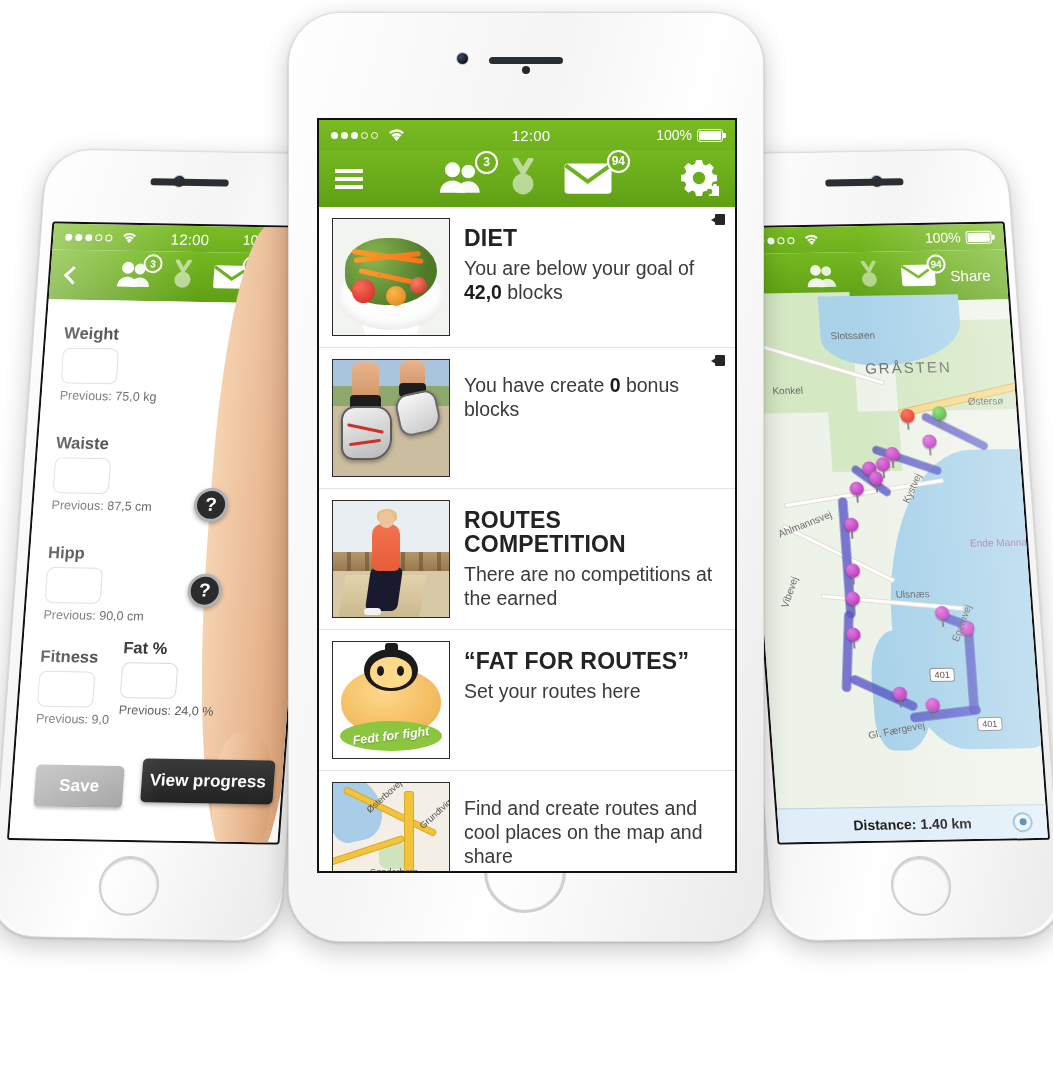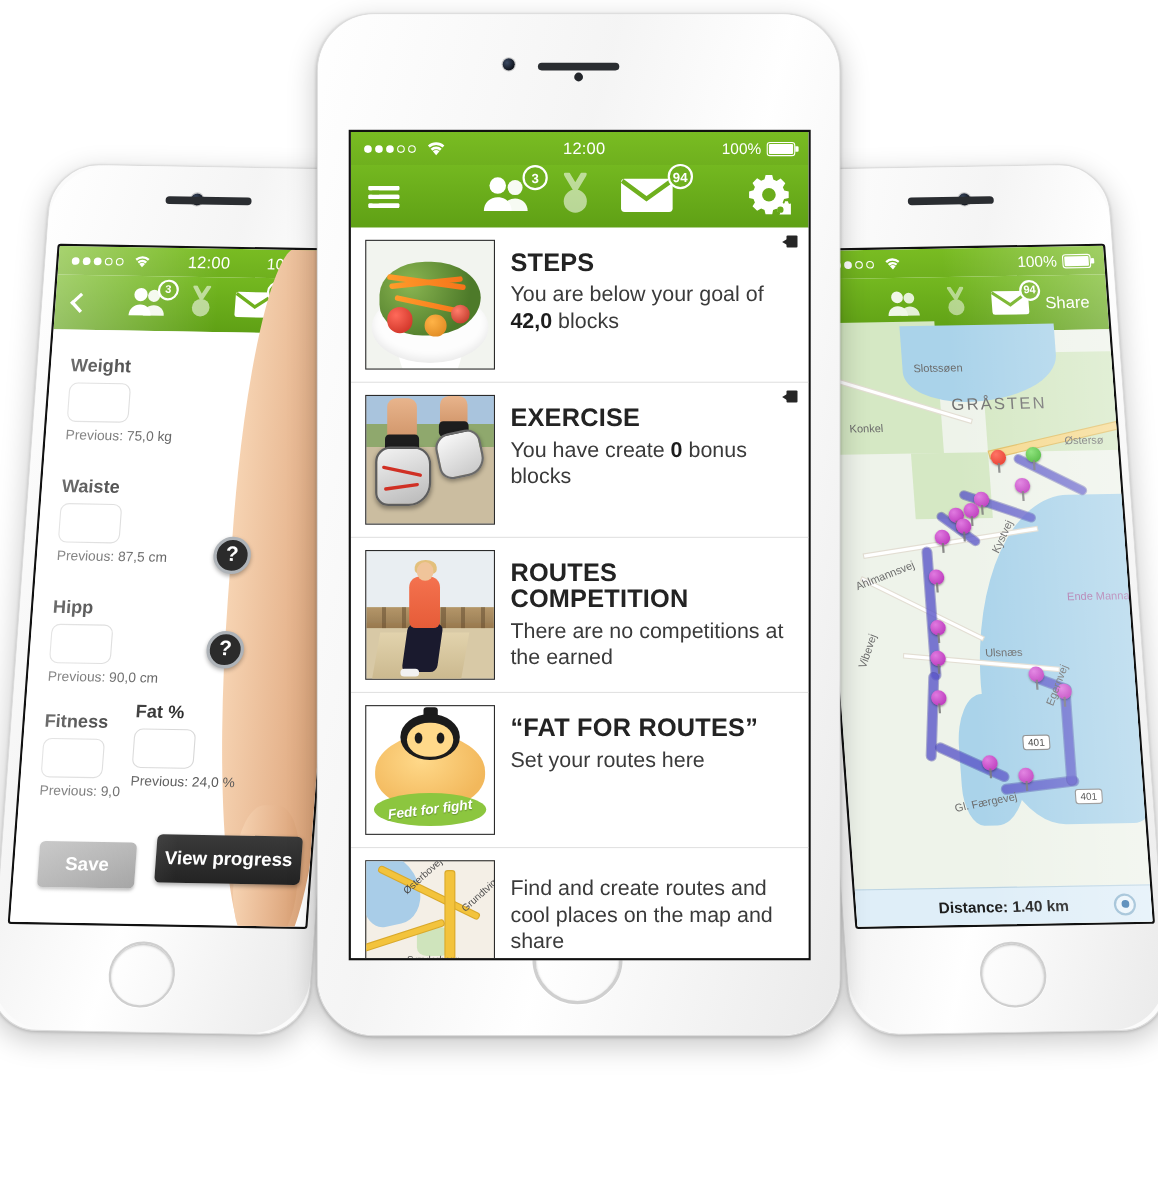--- a/index.html
+++ b/index.html
@@ -495,39 +495,38 @@
             <div class="plate"></div>
               <div class="l1"></div>
             <div class="carrot" style="left:16%;top:26%;width:62%;transform:rotate(8deg);"></div>
             <div class="carrot" style="left:18%;top:34%;width:58%;transform:rotate(-6deg);"></div>
             <div class="carrot" style="left:22%;top:42%;width:54%;transform:rotate(12deg);"></div>
             <div class="c1"></div>
               <div class="c2"></div>
               <div class="c3"></div>
           </div>
           <div class="row-txt">
-            <div class="row-title">STEPS</div>
+            <div class="row-title">DIET</div>
             <div class="row-sub"><span>You are below your goal of </span><b>42,0</b><span> blocks</span></div>
           </div>
           <span class="row-flag"></span>
         </div>
 
         <div class="row">
           <div class="thumb t-shoes">
             <div class="leg l1"></div>
               <div class="leg l2"></div>
             <div class="sock k1"></div>
               <div class="sock k2"></div>
             <div class="sh s1"></div>
               <div class="sh s2"></div>
             <div class="acc" style="left:12%;top:58%;width:32%;transform:rotate(12deg);"></div>
             <div class="acc" style="left:14%;top:70%;width:28%;transform:rotate(-8deg);"></div>
           </div>
           <div class="row-txt">
-            <div class="row-title">EXERCISE</div>
             <div class="row-sub"><span>You have create </span><b>0</b><span> bonus blocks</span></div>
           </div>
           <span class="row-flag"></span>
         </div>
 
         <div class="row">
           <div class="thumb t-walk">
             <div class="fence"></div>
               <div class="path"></div>
             <div class="legs"></div>

